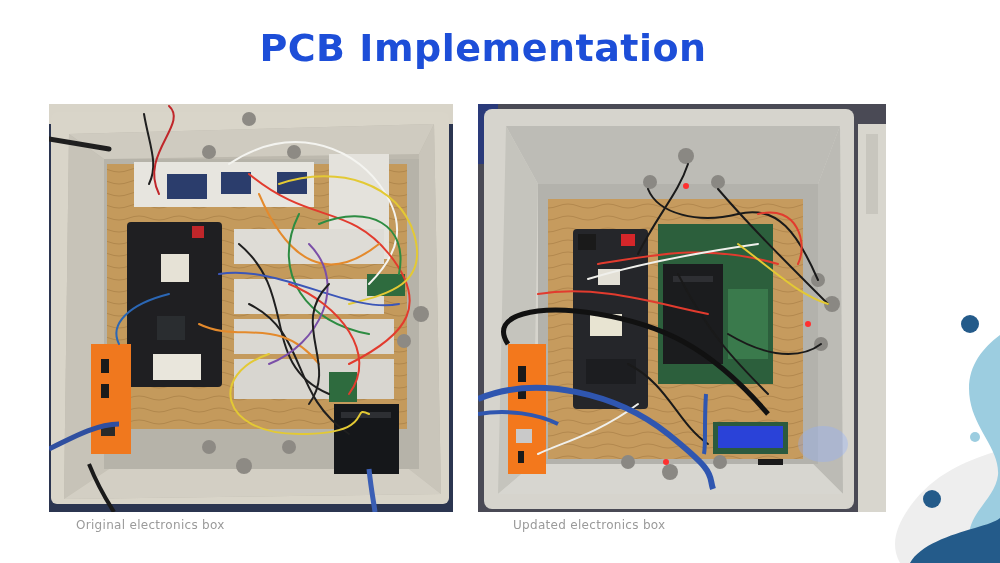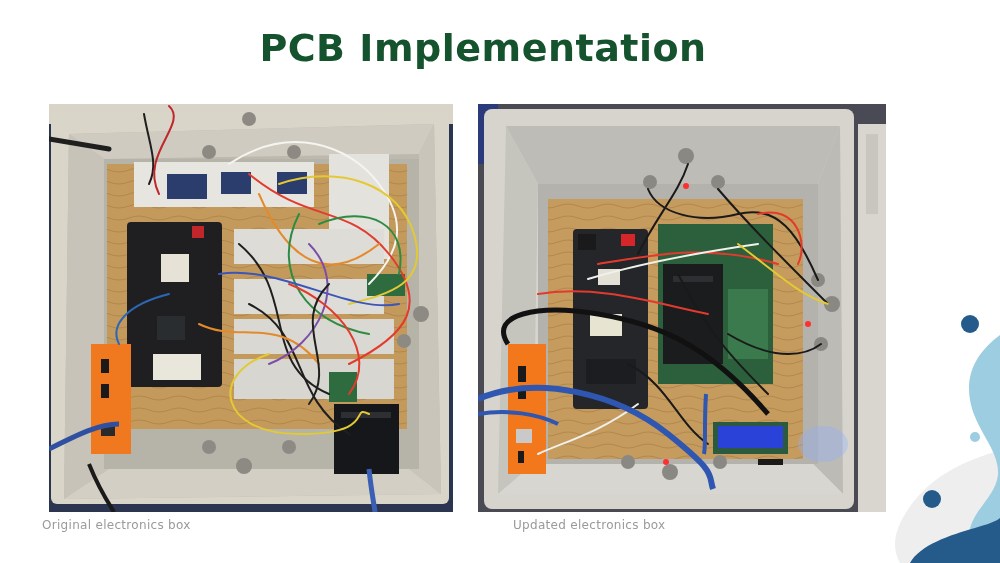--- a/index.html
+++ b/index.html
@@ -6,34 +6,34 @@
     body {
       width: 1000px; height: 563px; overflow: hidden; position: relative;
       background: #ffffff;
       font-family: "DejaVu Sans", sans-serif;
     }
     .slide-title {
       position: absolute; left: 0; top: 26px; width: 966px;
       text-align: center;
       font-family: "DejaVu Sans", sans-serif;
       font-weight: bold; font-size: 38px; letter-spacing: 0.5px;
-      color: #14532d;
+      color: #1d4ed8;
     }
     .photo {
       position: absolute; overflow: hidden;
     }
     .photo svg { display: block; width: 100%; height: 100%; }
     .photo-left { left: 49px; top: 104px; width: 404px; height: 408px; }
     .photo-right { left: 478px; top: 104px; width: 408px; height: 408px; }
     .caption {
       position: absolute; top: 518px;
       font-family: "DejaVu Sans", sans-serif; font-size: 12px;
       color: #9a9a9a; letter-spacing: 0.3px;
     }
-    .caption-left { left: 42px; }
+    .caption-left { left: 76px; }
     .caption-right { left: 513px; }
     .deco { position: absolute; left: 880px; top: 290px; width: 120px; height: 273px; }
     .deco svg { width: 100%; height: 100%; display: block; }
   </style>
 </head>
 <body>
 
 <div class="slide-title">PCB Implementation</div>
 
 <div class="photo photo-left">

